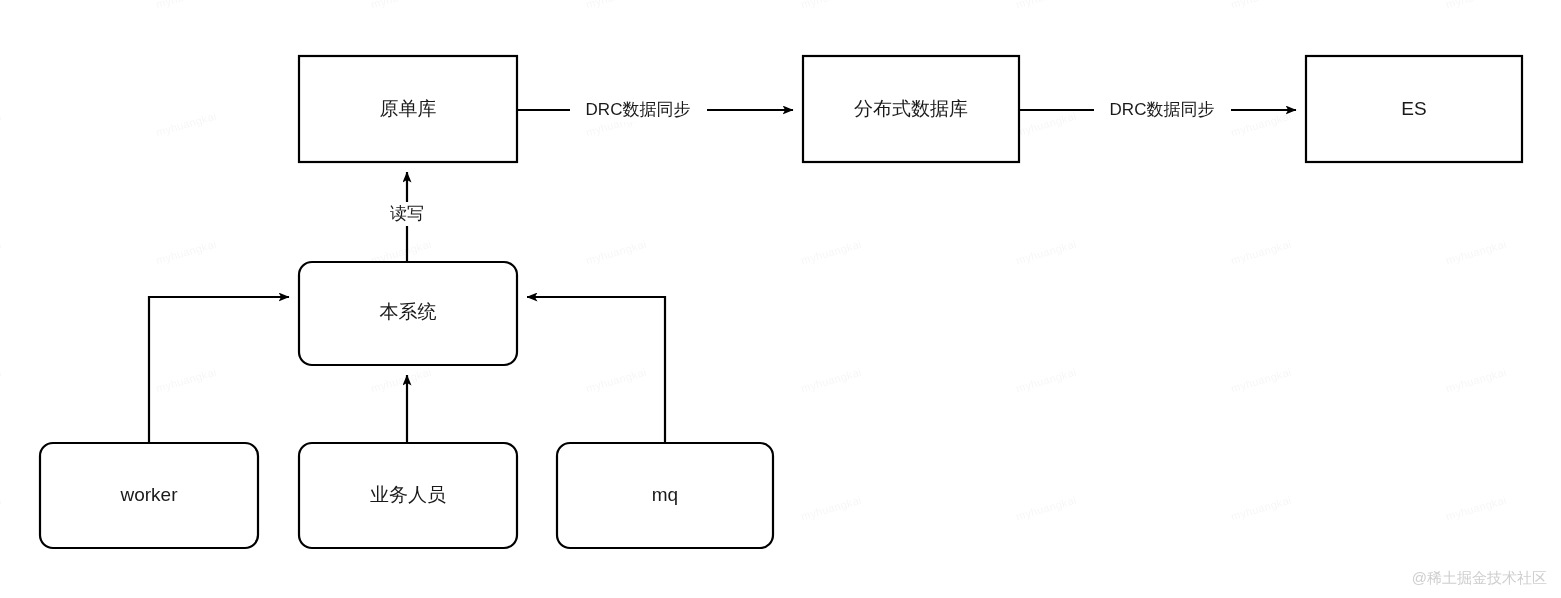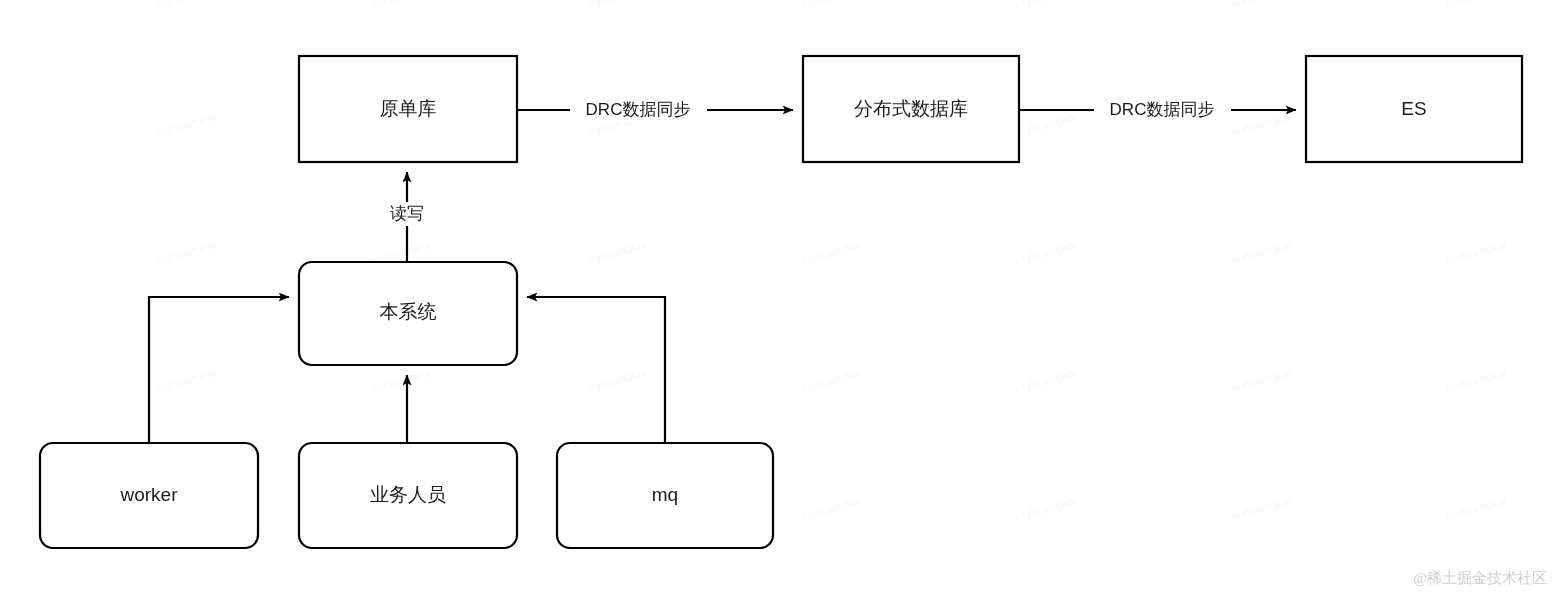--- a/index.html
+++ b/index.html
@@ -64,21 +64,21 @@
     transform: rotate(-16deg);
     white-space: nowrap;
     pointer-events: none;
     user-select: none;
     letter-spacing: 0.3px;
   }
   #corner-watermark {
     position: absolute;
     right: 14px;
     bottom: 10px;
-    font-family: Liberation Serif, serif;
+    font-family: Liberation Sans, sans-serif;
     font-size: 15px;
     color: #cfcfcf;
     white-space: nowrap;
     user-select: none;
   }
 </style>
 </head>
 <body>
 
 <div id="canvas">

